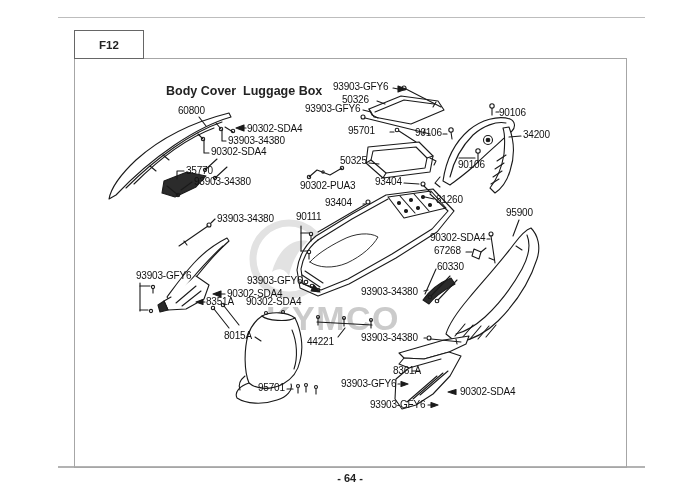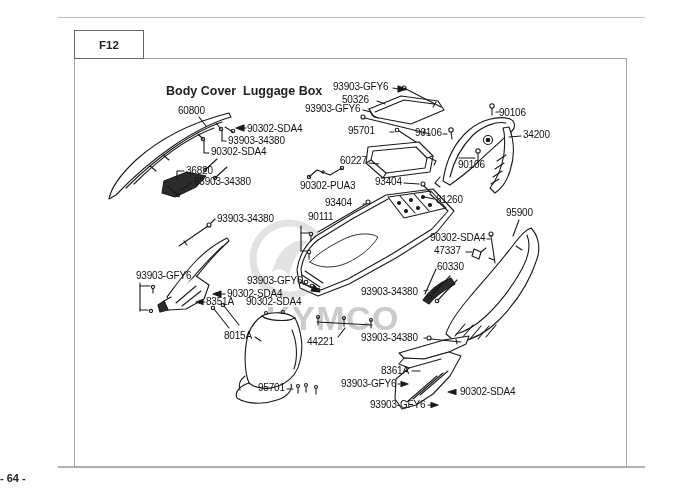--- a/index.html
+++ b/index.html
@@ -4,21 +4,21 @@
 <style>
   html,body{margin:0;padding:0;background:#fff;}
   .page{position:relative;width:700px;height:495px;background:#ffffff;font-family:"Liberation Sans",sans-serif;overflow:hidden;}
   .top-rule{position:absolute;left:58px;top:17px;width:587px;height:1px;background:#bdbdbd;}
   .bottom-rule{position:absolute;left:58px;top:466px;width:587px;height:2px;background:#b3b3b3;}
   .hdr-box{position:absolute;left:74px;top:30px;width:68px;height:27px;border:1.5px solid #666;background:#fff;display:flex;align-items:center;justify-content:center;font-size:11.5px;font-weight:bold;color:#222;z-index:5;}
   .hdr-title{position:absolute;left:166px;top:40px;font-size:12.5px;font-weight:bold;color:#222;white-space:pre;z-index:5;margin-top:44px;}
   .main-box{position:absolute;left:74px;top:58px;width:551px;height:408px;border:1.4px solid #a6a6a6;z-index:1;}
   .art{position:absolute;left:0;top:0;z-index:2;}
   .lbl{position:absolute;font-size:10px;font-weight:normal;color:#111;white-space:pre;line-height:1;letter-spacing:-0.2px;z-index:4;}
-  .page-num{position:absolute;left:0;top:472px;width:700px;font-size:11px;font-weight:bold;color:#222;}
+  .page-num{position:absolute;left:0;top:472px;width:700px;text-align:center;font-size:11px;font-weight:bold;color:#222;}
 </style>
 </head>
 <body>
 
 <div class="page">
 
   <div class="top-rule"></div>
   <div class="hdr-box">
       <span>F12</span>
     </div>
@@ -305,43 +305,43 @@
   <div class="lbl" style="left:305px;top:104px">93903-GFY6</div>
   <div class="lbl" style="left:348px;top:126px">95701</div>
   <div class="lbl" style="left:415px;top:128px">90106</div>
   <div class="lbl" style="left:499px;top:108px">90106</div>
   <div class="lbl" style="left:523px;top:130px">34200</div>
   <div class="lbl" style="left:458px;top:160px">90106</div>
   <div class="lbl" style="left:178px;top:106px">60800</div>
   <div class="lbl" style="left:247px;top:124px">90302-SDA4</div>
   <div class="lbl" style="left:228px;top:136px">93903-34380</div>
   <div class="lbl" style="left:211px;top:147px">90302-SDA4</div>
-  <div class="lbl" style="left:186px;top:166px">36820</div>
+  <div class="lbl" style="left:186px;top:166px">35770</div>
   <div class="lbl" style="left:194px;top:177px">93903-34380</div>
   <div class="lbl" style="left:217px;top:214px">93903-34380</div>
-  <div class="lbl" style="left:340px;top:156px">60227</div>
+  <div class="lbl" style="left:340px;top:156px">50325</div>
   <div class="lbl" style="left:300px;top:181px">90302-PUA3</div>
   <div class="lbl" style="left:375px;top:177px">93404</div>
   <div class="lbl" style="left:325px;top:198px">93404</div>
   <div class="lbl" style="left:436px;top:195px">81260</div>
-  <div class="lbl" style="left:308px;top:212px">90111</div>
+  <div class="lbl" style="left:296px;top:212px">90111</div>
   <div class="lbl" style="left:506px;top:208px">95900</div>
   <div class="lbl" style="left:430px;top:233px">90302-SDA4</div>
-  <div class="lbl" style="left:434px;top:246px">47337</div>
+  <div class="lbl" style="left:434px;top:246px">67268</div>
   <div class="lbl" style="left:437px;top:262px">60330</div>
   <div class="lbl" style="left:361px;top:287px">93903-34380</div>
   <div class="lbl" style="left:247px;top:276px">93903-GFY6</div>
   <div class="lbl" style="left:136px;top:271px">93903-GFY6</div>
   <div class="lbl" style="left:227px;top:289px">90302-SDA4</div>
   <div class="lbl" style="left:206px;top:297px">8351A</div>
   <div class="lbl" style="left:246px;top:297px">90302-SDA4</div>
   <div class="lbl" style="left:224px;top:331px">8015A</div>
   <div class="lbl" style="left:307px;top:337px">44221</div>
   <div class="lbl" style="left:361px;top:333px">93903-34380</div>
-  <div class="lbl" style="left:381px;top:366px">8361A</div>
+  <div class="lbl" style="left:393px;top:366px">8361A</div>
   <div class="lbl" style="left:341px;top:379px">93903-GFY6</div>
   <div class="lbl" style="left:460px;top:387px">90302-SDA4</div>
   <div class="lbl" style="left:370px;top:400px">93903-GFY6</div>
   <div class="lbl" style="left:258px;top:383px">95701</div>
 
   <div class="bottom-rule"></div>
   <div class="page-num">- 64 -</div>
 </div>
 
 </body></html>

